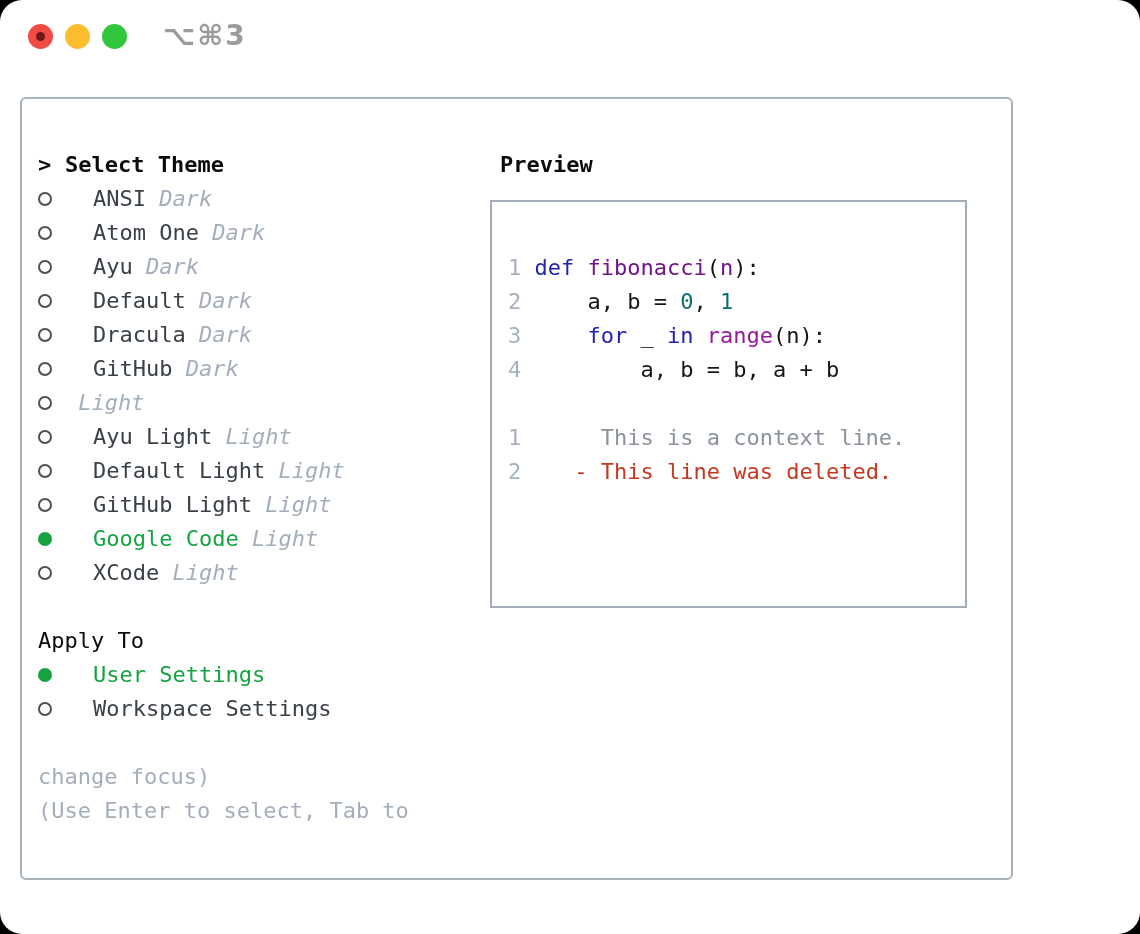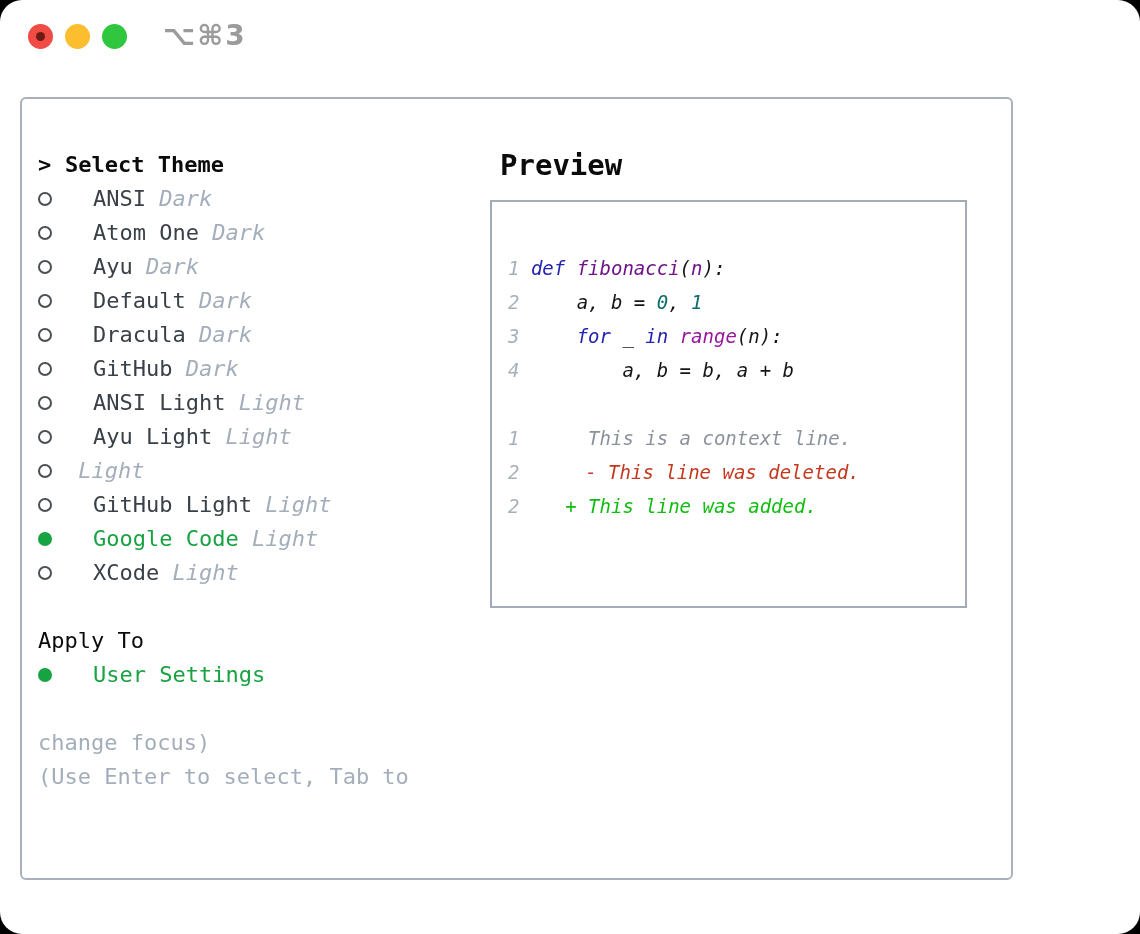--- a/index.html
+++ b/index.html
@@ -40,36 +40,36 @@
   .radio{width:14px;height:14px;border-radius:50%;box-sizing:border-box;border:2px solid var(--radio-ring);}
   .radio.sel{border:none;background:var(--green);}
   .item-name{color:var(--item);margin-left:28px;}
   .item-name.sel{color:var(--green);text-align:right;}
   .item-variant{color:var(--muted);font-style:italic;}
   .apply-header{color:var(--header);}
   .hint{color:var(--muted);}
   
   .preview-title{
     position:absolute;left:478px;top:49px;height:34px;line-height:34px;
-    font-size:29px;font-weight:bold;color:var(--header);white-space:pre;
+    font-size:22px;font-weight:bold;color:var(--header);white-space:pre;
   }
   .preview-box{
     position:absolute;left:468px;top:101px;width:477px;height:408px;
     border:2px solid var(--preview-border);box-sizing:border-box;background:#fff;
   }
   .code-block{padding:49px 0 0 16px;}
-  .code-line{height:34px;line-height:34px;font-size:19px;white-space:pre;font-style:italic;}
+  .code-line{height:34px;line-height:34px;font-size:22px;white-space:pre;}
   .tk-num{color:var(--linenum);}
   .tk-kw{color:var(--kw);}
   .tk-title{color:var(--fn);}
   .tk-builtin{color:var(--builtin);}
   .tk-lit{color:var(--literal);}
   .tk-txt{color:var(--codetext);}
   .tk-ctx{color:var(--context);text-align:right;}
-  .tk-del{color:var(--deleted);margin-left:20px;}
+  .tk-del{color:var(--deleted);}
   .tk-add{color:var(--added);}
 </style>
 </head>
 <body>
 
 <div class="window-card">
 
   <div class="traffic-lights">
     <div class="light light-red">
       <span class="inner-dot"></span>
@@ -86,49 +86,49 @@
         <span class="cursor-slot">&gt;</span><span>Select Theme</span>
       </div>
 
       <div id="theme-list">
           <div class="row"><span class="bullet-slot"><span class="radio"></span></span><span class="item-name">ANSI</span><span class="item-variant"> Dark</span></div>
           <div class="row"><span class="bullet-slot"><span class="radio"></span></span><span class="item-name">Atom One</span><span class="item-variant"> Dark</span></div>
           <div class="row"><span class="bullet-slot"><span class="radio"></span></span><span class="item-name">Ayu</span><span class="item-variant"> Dark</span></div>
           <div class="row"><span class="bullet-slot"><span class="radio"></span></span><span class="item-name">Default</span><span class="item-variant"> Dark</span></div>
           <div class="row"><span class="bullet-slot"><span class="radio"></span></span><span class="item-name">Dracula</span><span class="item-variant"> Dark</span></div>
           <div class="row"><span class="bullet-slot"><span class="radio"></span></span><span class="item-name">GitHub</span><span class="item-variant"> Dark</span></div>
-          <div class="row"><span class="bullet-slot"><span class="radio"></span></span><span class="item-name">ANSI Light</span><span class="item-variant"> Light</span></div>
+          <div class="row"><span class="bullet-slot"><span class="radio"></span></span><span class="item-variant"> Light</span></div>
           <div class="row"><span class="bullet-slot"><span class="radio"></span></span><span class="item-name">Ayu Light</span><span class="item-variant"> Light</span></div>
-          <div class="row"><span class="bullet-slot"><span class="radio"></span></span><span class="item-variant"> Light</span></div>
+          <div class="row"><span class="bullet-slot"><span class="radio"></span></span><span class="item-name">Default Light</span><span class="item-variant"> Light</span></div>
           <div class="row"><span class="bullet-slot"><span class="radio"></span></span><span class="item-name">GitHub Light</span><span class="item-variant"> Light</span></div>
           <div class="row"><span class="bullet-slot"><span class="radio sel"></span></span><span class="item-name sel">Google Code</span><span class="item-variant"> Light</span></div>
           <div class="row"><span class="bullet-slot"><span class="radio"></span></span><span class="item-name">XCode</span><span class="item-variant"> Light</span></div>
         </div>
 
       <div class="row"></div>
       <div class="row apply-header">Apply To</div>
 
       <div id="apply-list">
           <div class="row"><span class="bullet-slot"><span class="radio sel"></span></span><span class="item-name sel">User Settings</span></div>
+          <div class="row"><span class="bullet-slot"><span class="radio"></span></span><span class="item-name">Workspace Settings</span></div>
         </div>
 
       <div class="row"></div>
       <div class="row hint">change focus)</div>
       <div class="row hint">(Use Enter to select, Tab to</div>
     </div>
 
     <div class="preview-title">Preview</div>
 
     <div class="preview-box">
       <div id="code-block" class="code-block">
           <div class="code-line"><span class="tk-num">1 </span><span class="tk-kw">def </span><span class="tk-title">fibonacci</span><span class="tk-txt">(</span><span class="tk-title">n</span><span class="tk-txt">):</span></div>
           <div class="code-line"><span class="tk-num">2</span><span class="tk-txt">     a, b = </span><span class="tk-lit">0</span><span class="tk-txt">, </span><span class="tk-lit">1</span></div>
           <div class="code-line"><span class="tk-num">3</span><span class="tk-txt">     </span><span class="tk-kw">for</span><span class="tk-txt"> _ </span><span class="tk-kw">in</span><span class="tk-txt"> </span><span class="tk-builtin">range</span><span class="tk-txt">(n):</span></div>
           <div class="code-line"><span class="tk-num">4</span><span class="tk-txt">         a, b = b, a + b</span></div>
           <div class="code-line"></div>
           <div class="code-line"><span class="tk-num">1</span><span class="tk-ctx">      This is a context line.</span></div>
           <div class="code-line"><span class="tk-num">2</span><span class="tk-txt">    </span><span class="tk-del">- This line was deleted.</span></div>
-          <div class="code-line"><span class="tk-num">2</span><span class="tk-txt">    </span><span class="tk-add">+ This line was added.</span></div>
         </div>
     </div>
 
   </div>
 </div>
 
 </body></html>

